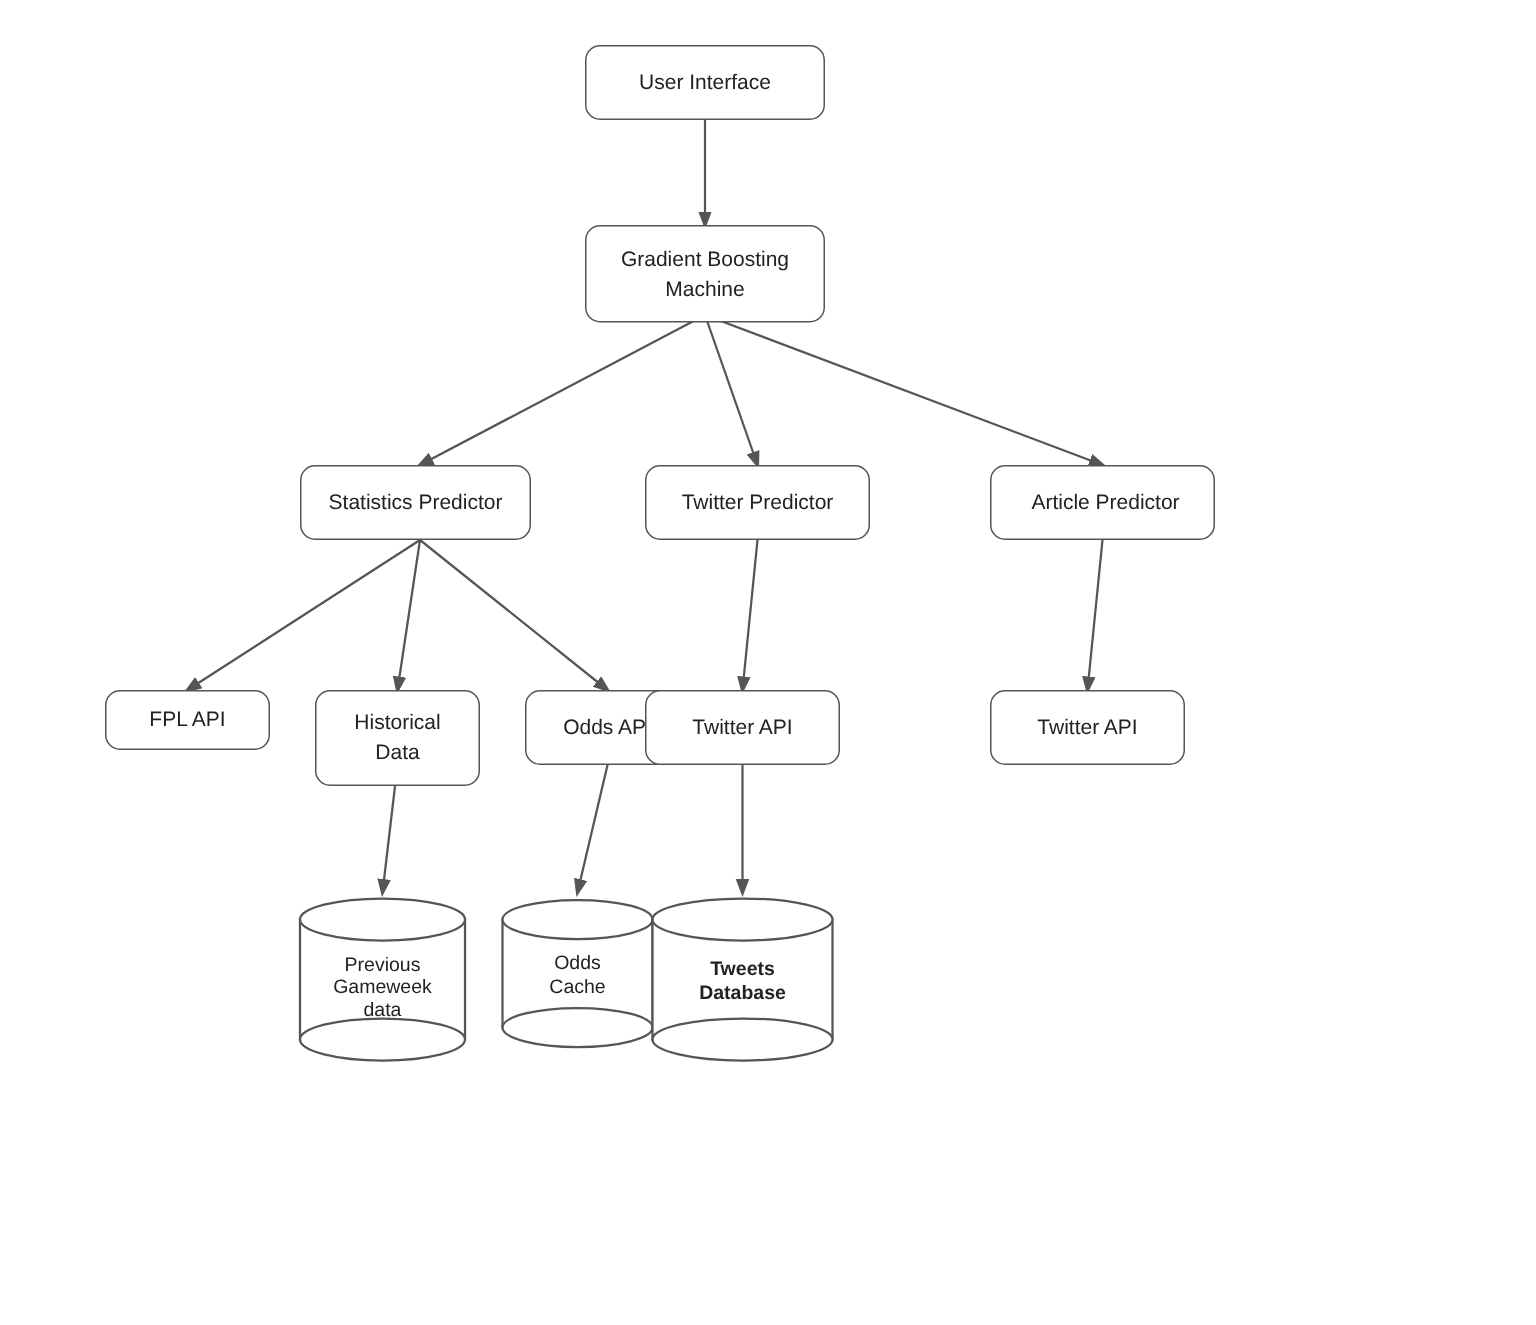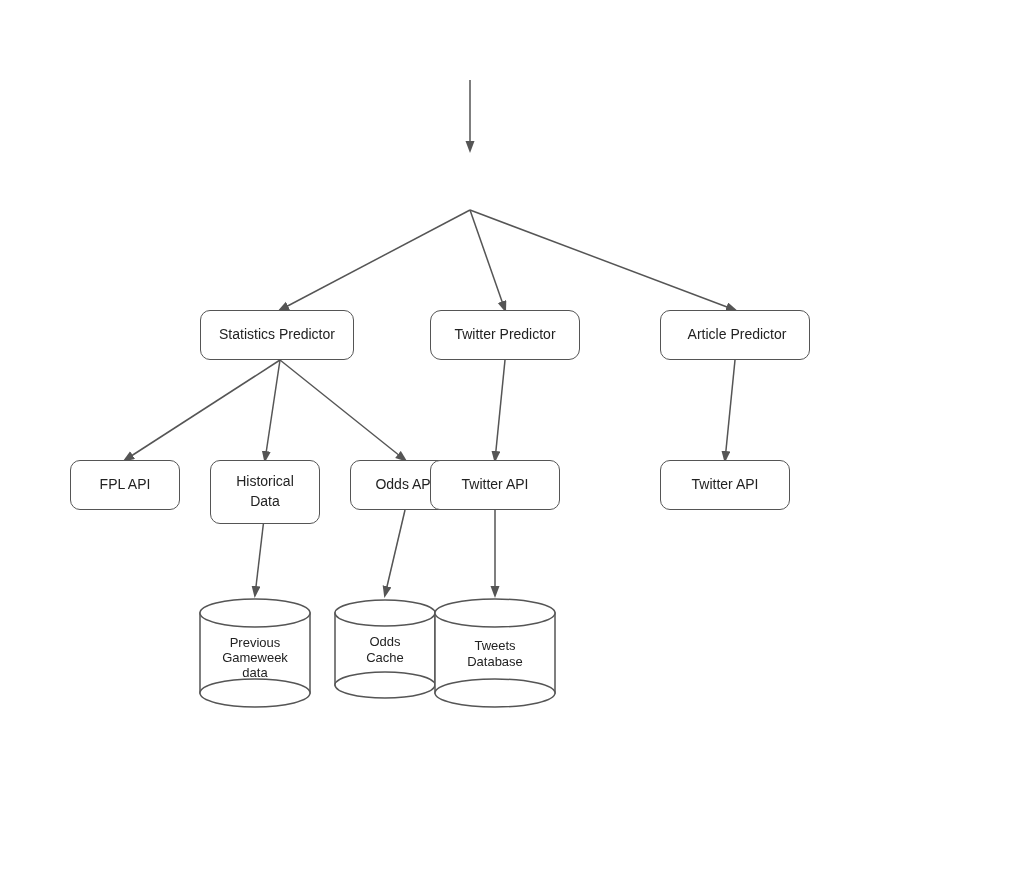--- a/index.html
+++ b/index.html
@@ -77,35 +77,42 @@
 
     <line x1="495" y1="510" x2="495" y2="595" stroke="#555" stroke-width="1.5" marker-end="url(#arrow)"></line>
 
     <defs>
       <marker id="arrow" markerWidth="8" markerHeight="8" refX="6" refY="3" orient="auto">
         <path d="M0,0 L0,6 L8,3 z" fill="#555"></path>
       </marker>
     </defs>
   </svg>
 
+  <div class="node" style="left:390px; top:30px; width:160px; height:50px;">
+    <span>User Interface</span>
+  </div>
 
+  <div class="node" style="left:390px; top:150px; width:160px; height:65px;">
+    <span style="white-space:pre-line;">Gradient Boosting
+Machine</span>
+  </div>
 
   <div class="node" style="left:200px; top:310px; width:154px; height:50px;">
     <span>Statistics Predictor</span>
   </div>
 
-  <div class="node" style="left:430px; top:310px; width:150px; height:50px;border-radius:11px;">
+  <div class="node" style="left:430px; top:310px; width:150px; height:50px;">
     <span>Twitter Predictor</span>
   </div>
 
   <div class="node" style="left:660px; top:310px; width:150px; height:50px;padding-left:14px;">
     <span>Article Predictor</span>
   </div>
 
-  <div class="node" style="left:70px; top:460px; width:110px; height:50px;justify-content:center;">
+  <div class="node" style="left:70px; top:460px; width:110px; height:40px;justify-content:center;">
     <span>FPL API</span>
   </div>
 
   <div class="node" style="left:210px; top:460px; width:110px; height:64px;">
     <span style="white-space:pre-line;">Historical
 Data</span>
   </div>
 
   <div class="node" style="left:350px; top:460px; width:110px; height:50px;">
     <span>Odds API</span>
@@ -136,21 +143,21 @@
   <div class="cylinder" style="left:330px; top:595px; width:110px;">
     <svg width="110" height="110">
       <rect x="5" y="18" width="100" height="72" fill="#fff" stroke="#555" stroke-width="1.5"></rect>
       <ellipse cx="55" cy="18" rx="50" ry="13" fill="#fff" stroke="#555" stroke-width="1.5"></ellipse>
       <ellipse cx="55" cy="90" rx="50" ry="13" fill="#fff" stroke="#555" stroke-width="1.5"></ellipse>
       <text x="55" y="51" text-anchor="middle" font-family="Arial" font-size="13" fill="#222">Odds</text>
       <text x="55" y="67" text-anchor="middle" font-family="Arial" font-size="13" fill="#222">Cache</text>
     </svg>
   </div>
 
-  <div class="cylinder" style="left:430px; top:595px; width:130px;">
+  <div class="cylinder" style="left:430px; top:595px; width:130px;font-weight:bold;">
     <svg width="130" height="120">
       <rect x="5" y="18" width="120" height="80" fill="#fff" stroke="#555" stroke-width="1.5"></rect>
       <ellipse cx="65" cy="18" rx="60" ry="14" fill="#fff" stroke="#555" stroke-width="1.5"></ellipse>
       <ellipse cx="65" cy="98" rx="60" ry="14" fill="#fff" stroke="#555" stroke-width="1.5"></ellipse>
       <text x="65" y="55" text-anchor="middle" font-family="Arial" font-size="13" fill="#222">Tweets</text>
       <text x="65" y="71" text-anchor="middle" font-family="Arial" font-size="13" fill="#222">Database</text>
     </svg>
   </div>
 </div>
 

